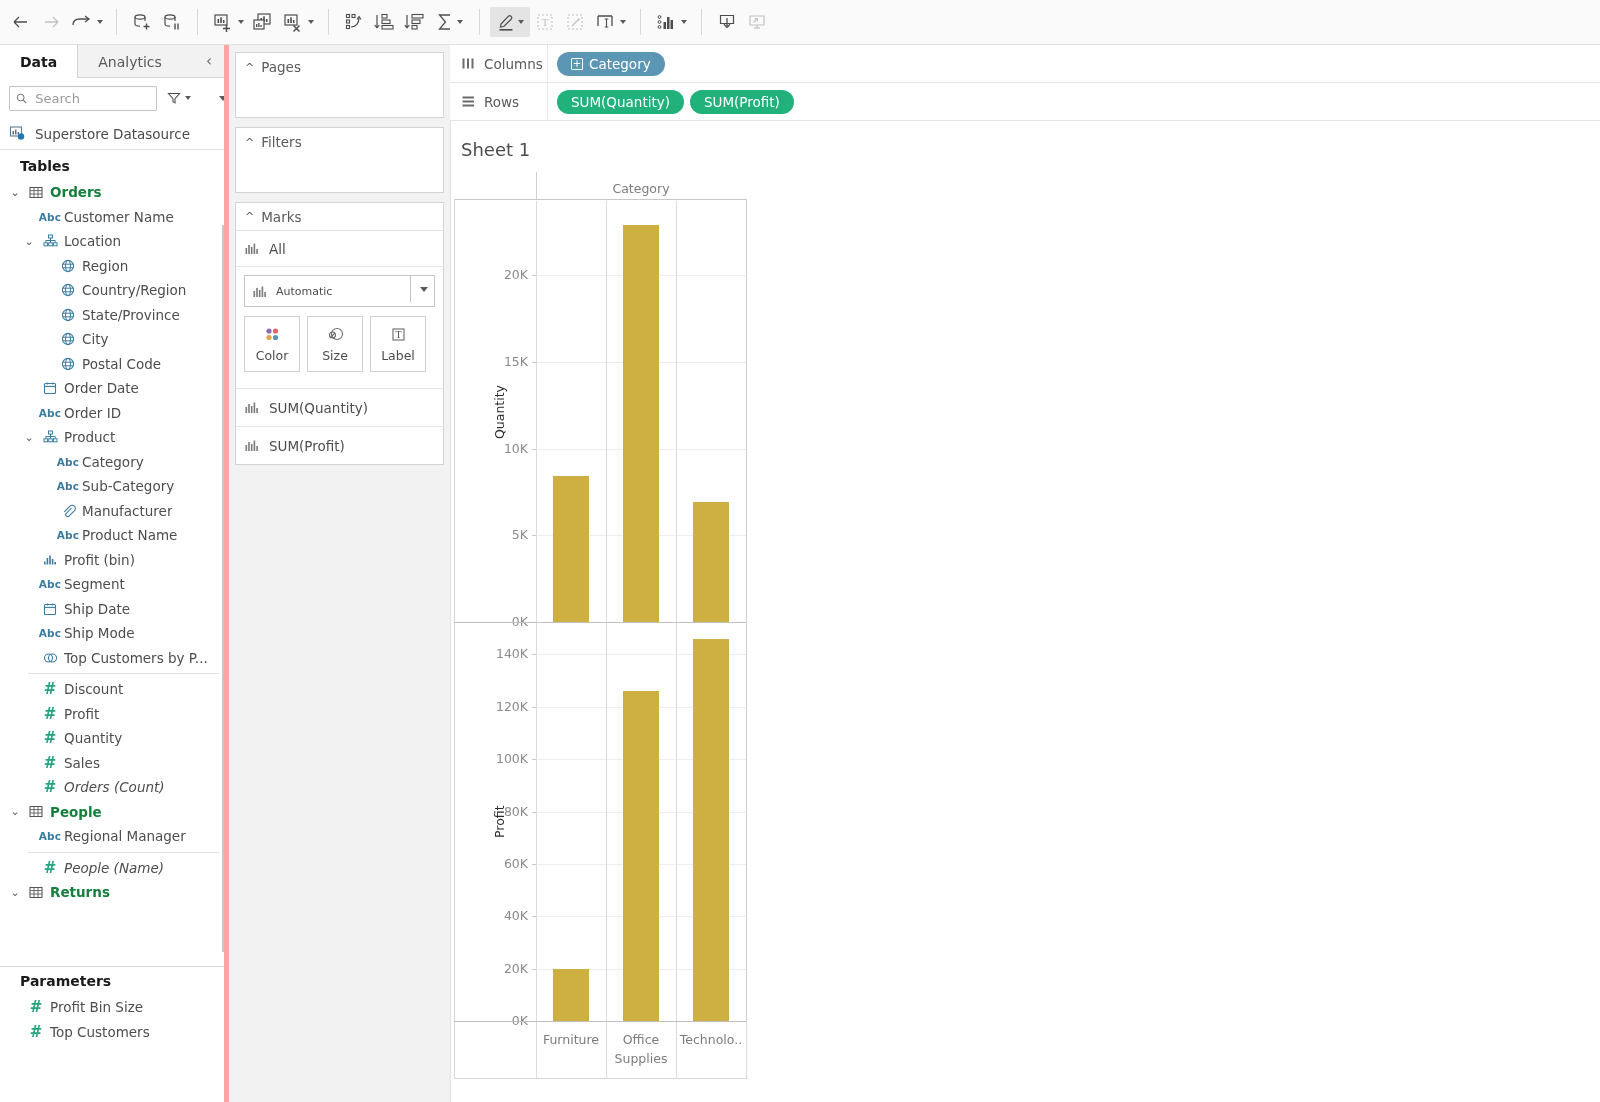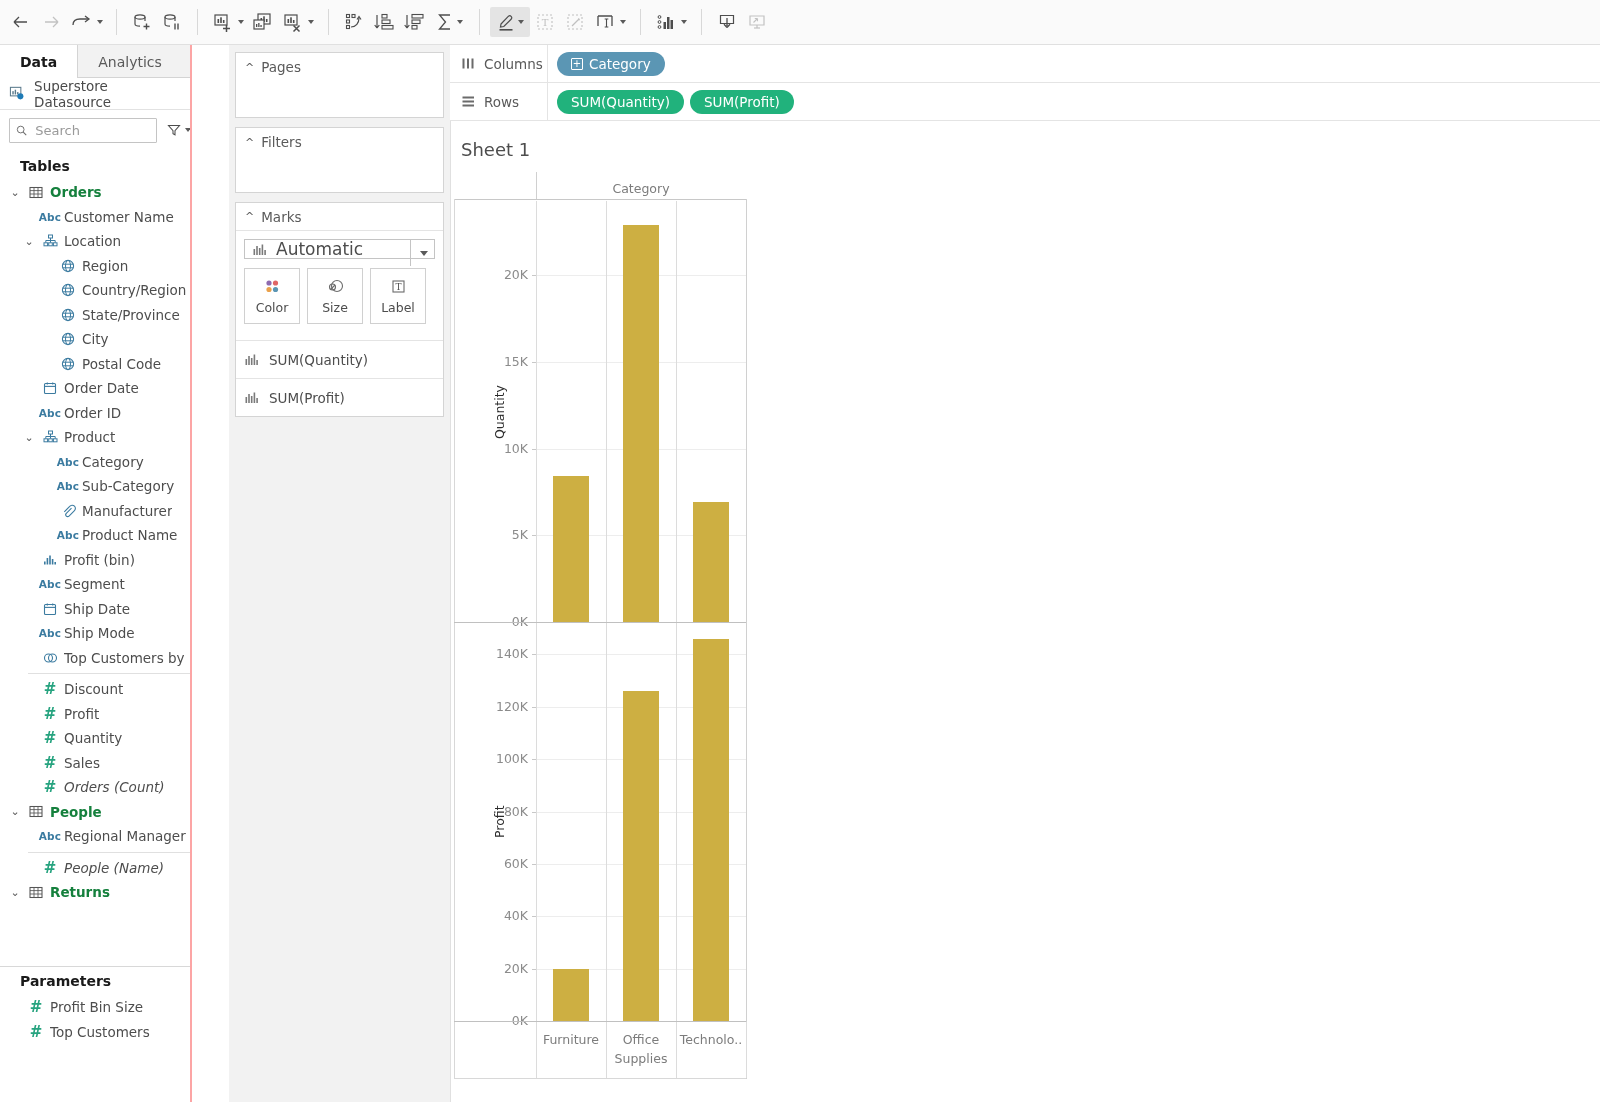--- a/index.html
+++ b/index.html
@@ -27,22 +27,22 @@
     width:30px; height:30px; display:flex; align-items:center; justify-content:center;
     border-radius:2px; cursor:default; position:relative;
   }
   .tb-btn.wide { width:40px; }
   .tb-btn.active { background:#e4e4e4; }
   .tb-btn svg { display:block; }
   .caret { width:0;height:0;border-left:3.5px solid transparent;border-right:3.5px solid transparent;border-top:4px solid #5a5a5a; margin-left:2px;}
 
   
   #leftpane {
-    position:absolute; left:0; top:45px; width:192px; height:1057px;
-    background:#ffffff; border-right:2px solid #fca5a5;
+    position:absolute; left:0; top:45px; width:229px; height:1057px;
+    background:#ffffff; border-right:5px solid #fca5a5;
     overflow:hidden;
   }
   #tabs { display:flex; height:33px; border-bottom:1px solid #d4d4d4; background:#f2f2f2; position:relative;}
   .tab {
     height:33px; display:flex; align-items:center; justify-content:center;
     font-size:14px; color:#5a5a5a; padding:0 20px; cursor:default;
   }
   .tab.sel { background:#ffffff; color:#1a1a1a; font-weight:bold; border-right:1px solid #d4d4d4; }
   .tab-collapse { margin-left:auto; padding:0 12px; display:flex; align-items:center; color:#666; font-size:15px; }
 
@@ -103,22 +103,22 @@
     font-size:13.5px; color:#5a5a5a; border-bottom:1px solid #e4e4e4;
   }
   .card-title.noborder { border-bottom:none; }
   .shelf-empty { height:36px; }
   .marks-all {
     height:36px; display:flex; align-items:center; gap:9px; padding-left:9px;
     font-size:13.5px; color:#4d4d4d; border-bottom:1px solid #e4e4e4;
   }
   .marks-inner { padding:8px; }
   .mark-type {
-    height:20px; border:1px solid #c4c4c4; display:flex; align-items:center; gap:8px;
-    padding-left:8px; font-size:17px; color:#4d4d4d; background:#fff; position:relative;
+    height:32px; border:1px solid #c4c4c4; display:flex; align-items:center; gap:8px;
+    padding-left:8px; font-size:11px; color:#4d4d4d; background:#fff; position:relative;
   }
   .mark-type .dd {
     position:absolute; right:0; top:0; width:24px; height:26px;
     display:flex; align-items:center; justify-content:center; border-left:1px solid #c4c4c4;
   }
   .btnrow { display:flex; gap:7px; margin-top:9px; }
   .mbtn {
     width:56px; height:56px; border:1px solid #d0d0d0; background:#fff;
     display:flex; flex-direction:column; align-items:center; justify-content:center; gap:5px;
     font-size:12.5px; color:#4d4d4d;
@@ -353,51 +353,51 @@
 </div>
 
 <div id="leftpane">
 
   <div id="tabs">
     <div class="tab sel">Data</div>
     <div class="tab">Analytics</div>
     <div class="tab-collapse">‹</div>
   </div>
 
+  <div id="searchrow">
+    <div id="searchbox">
+      <svg width="13" height="13" viewBox="0 0 13 13">
+        <circle cx="5.4" cy="5.4" r="3.9" stroke="#6b6b6b" stroke-width="1.1" fill="none"></circle>
+        <path d="M8.4 8.4l3.4 3.4" stroke="#6b6b6b" stroke-width="1.2"></path>
+      </svg>
+      <input type="text" placeholder="Search" style="">
+    </div>
+    <div class="filtericon">
+      <svg width="14" height="14" viewBox="0 0 14 14">
+        <path d="M1.5 2.5h11L8 7.6v4.2L6 10.6V7.6z" stroke="#4d4d4d" stroke-width="1.05" fill="none"></path>
+      </svg>
+      <span class="caret"></span>
+    </div>
+    <div class="vdiv"></div>
+    <div class="filtericon">
+      <span class="caret" style="border-top-width:5px;border-left-width:4.5px;border-right-width:4.5px;"></span>
+    </div>
+  </div>
+
   <div id="datasource-row">
     <svg width="17" height="17" viewBox="0 0 17 17">
       <rect x="1.5" y="2" width="11" height="9" stroke="#5a7a8c" stroke-width="1.1" fill="none"></rect>
       <rect x="3.5" y="6" width="1.5" height="3.5" fill="#5a7a8c"></rect>
       <rect x="6" y="4.5" width="1.5" height="5" fill="#5a7a8c"></rect>
       <rect x="8.5" y="7" width="1.5" height="2.5" fill="#5a7a8c"></rect>
       <circle cx="12" cy="11.5" r="3.2" fill="#1f7bb6"></circle>
     </svg>
     <span class="dsname">Superstore Datasource</span>
   </div>
 
-  <div id="searchrow">
-    <div id="searchbox">
-      <svg width="13" height="13" viewBox="0 0 13 13">
-        <circle cx="5.4" cy="5.4" r="3.9" stroke="#6b6b6b" stroke-width="1.1" fill="none"></circle>
-        <path d="M8.4 8.4l3.4 3.4" stroke="#6b6b6b" stroke-width="1.2"></path>
-      </svg>
-      <input type="text" placeholder="Search" style="">
-    </div>
-    <div class="filtericon">
-      <svg width="14" height="14" viewBox="0 0 14 14">
-        <path d="M1.5 2.5h11L8 7.6v4.2L6 10.6V7.6z" stroke="#4d4d4d" stroke-width="1.05" fill="none"></path>
-      </svg>
-      <span class="caret"></span>
-    </div>
-    <div class="vdiv"></div>
-    <div class="filtericon">
-      <span class="caret" style="border-top-width:5px;border-left-width:4.5px;border-right-width:4.5px;"></span>
-    </div>
-  </div>
-
   <div id="lp-scrolltrack"></div>
   <div id="lp-scrollbar"></div>
 
   <div id="fieldlist">
     <div class="grp-header">Tables</div>
     <div id="fieldrows">
         <div class="frow bold">
           <span style="display:inline-block;width:8px"></span>
           <span class="chev">⌄</span>
           <span class="ficon">
@@ -734,20 +734,30 @@
     </div>
     <div class="shelf-empty"></div>
   </div>
 
   <div class="card">
     <div class="card-title">
       <span style="font-size:11px;">^</span>
       <span>Marks</span>
     </div>
 
+    <div class="marks-all">
+      <svg width="15" height="13" viewBox="0 0 15 13">
+        <rect x="0.5" y="6" width="1.6" height="6" fill="#7a7a7a"></rect>
+        <rect x="3.2" y="3" width="1.6" height="9" fill="#7a7a7a"></rect>
+        <rect x="5.9" y="5" width="1.6" height="7" fill="#7a7a7a"></rect>
+        <rect x="8.6" y="1.5" width="1.6" height="10.5" fill="#7a7a7a"></rect>
+        <rect x="11.3" y="7" width="1.6" height="5" fill="#7a7a7a"></rect>
+      </svg>
+      <span>All</span>
+    </div>
 
     <div class="marks-inner">
       <div class="mark-type">
         <svg width="15" height="13" viewBox="0 0 15 13">
           <rect x="0.5" y="6" width="1.6" height="6" fill="#7a7a7a"></rect>
           <rect x="3.2" y="3" width="1.6" height="9" fill="#7a7a7a"></rect>
           <rect x="5.9" y="5" width="1.6" height="7" fill="#7a7a7a"></rect>
           <rect x="8.6" y="1.5" width="1.6" height="10.5" fill="#7a7a7a"></rect>
           <rect x="11.3" y="7" width="1.6" height="5" fill="#7a7a7a"></rect>
         </svg>

